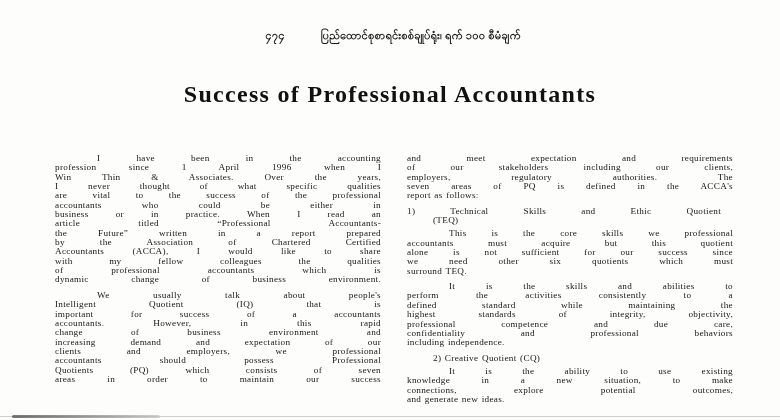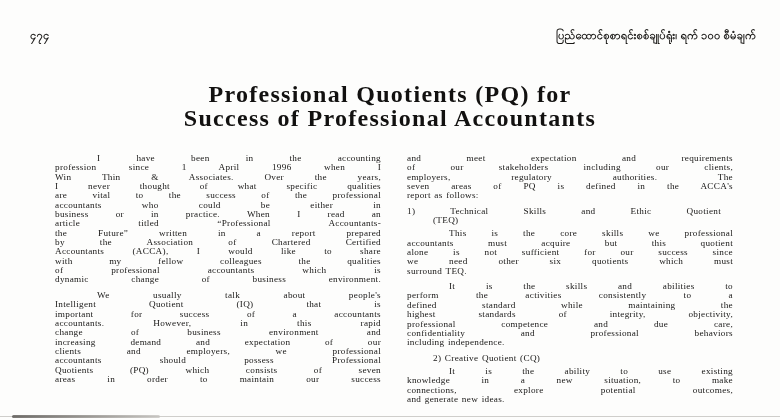--- a/index.html
+++ b/index.html
@@ -18,21 +18,21 @@
     height: 420px;
     background: #fdfdfc;
   }
   
   .running-header {
     position: absolute;
     top: 28px;
     left: 30px;
     right: 24px;
     display: flex;
-    justify-content: space-between;
+    justify-content: center;
     align-items: baseline;
     font-weight: bold;
     font-size: 11px;
     letter-spacing: 0.3px;
     color: #1a1917;
   }
   .running-header .mm-title {
     font-size: 11px;
     padding-left: 36px;
   }
@@ -100,21 +100,20 @@
 <body>
 
 <div class="page">
 
   <div class="running-header">
     <span class="page-num">၄၇၄</span>
     <span class="mm-title">ပြည်ထောင်စုစာရင်းစစ်ချုပ်ရုံး၊ ရက် ၁၀၀ စီမံချက်</span>
   </div>
 
   <div class="article-title">
-    <div>Professional Quotients (PQ) for</div>
     <div>Success of Professional Accountants</div>
   </div>
 
   <div class="columns">
 
     <div class="col">
       <div class="para">
           <div class="tline first">I have been in the accounting</div>
           <div class="tline">profession since 1 April 1996 when I</div>
           <div class="tline">Win Thin &amp; Associates.  Over the years,</div>

